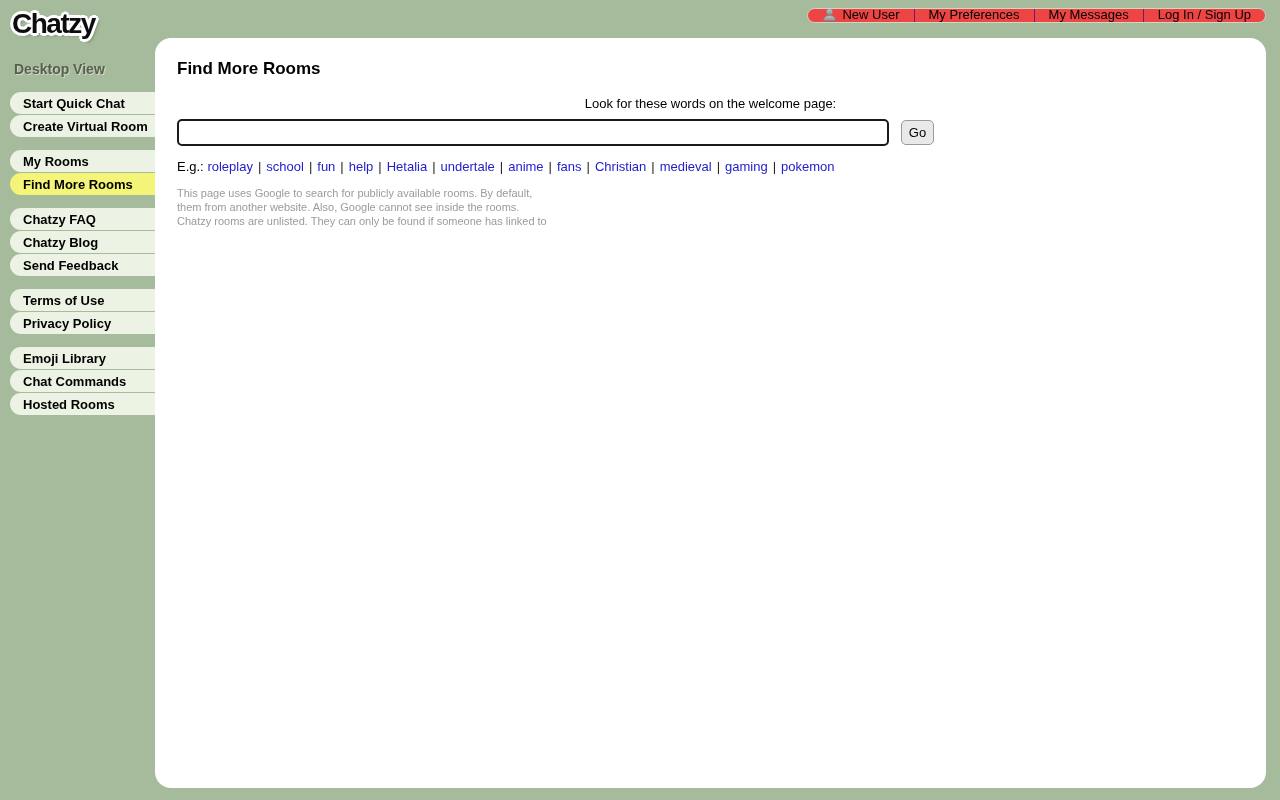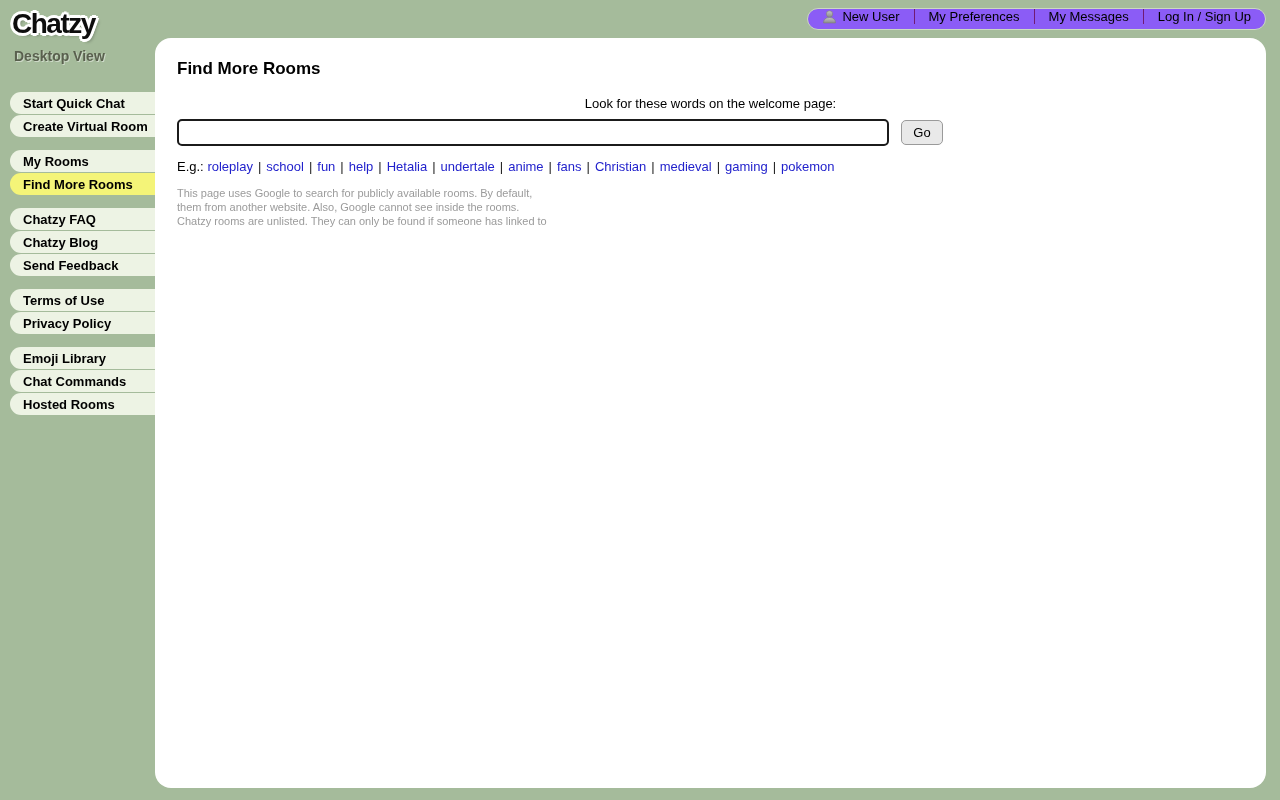--- a/index.html
+++ b/index.html
@@ -15,30 +15,30 @@
   .logo {
     position:absolute; left:12px; top:8px;
     font-size:28px; font-weight:bold; letter-spacing:-1.5px; color:#0d0d0d;
     text-shadow:
       -2px -2px 0 #fff, 2px -2px 0 #fff, -2px 2px 0 #fff, 2px 2px 0 #fff,
       -3px 0 0 #fff, 3px 0 0 #fff, 0 -3px 0 #fff, 0 3px 0 #fff,
       3px 3px 3px rgba(0,0,0,0.25);
     cursor:pointer;
   }
   .view-label {
-    position:absolute; left:14px; top:48px;
+    position:absolute; left:14px; top:61px;
     font-size:14px; font-weight:bold; color:#59604e;
     text-shadow:1px 1px 0 rgba(255,255,255,0.45);
   }
 
   
   .topnav {
-    position:absolute; top:8px; right:14px; height:22px;
-    display:flex; align-items:flex-start;
-    background:#8b5cf6;
+    position:absolute; top:8px; right:14px; height:15px;
+    display:flex; align-items:flex-end;
+    background:#ef4444;
     border:1px solid #ccd8c2;
     border-radius:11px;
     overflow:hidden;
   }
   .topnav-item {
     display:flex; align-items:center; gap:5px;
     padding:0 14px; font-size:13px; color:#000;
     border-left:1px solid #701a75; cursor:pointer; white-space:nowrap;
   }
   .topnav-item:first-child { border-left:none; }
@@ -76,21 +76,21 @@
   .search-label { font-size:13px; color:#000; margin-top:17px;text-align:center; }
   .search-row { display:flex; align-items:center; margin-top:8px; }
   .search-input {
     width:712px; height:27px;
     border:2px solid #1b1b1b; border-radius:5px;
     font-size:13px; padding:0 7px;
     font-family:"Liberation Sans", sans-serif;
     outline:none;
   }
   .go-button {
-    margin-left:12px; width:42px; height:25px;
+    margin-left:12px; width:33px; height:25px;
     background:#e9e9e9; border:1px solid #9a9a9a; border-radius:5px;
     font-size:13px; color:#000; cursor:pointer;
     font-family:"Liberation Sans", sans-serif;
   }
   .examples { margin-top:13px; font-size:13px; color:#000; }
   .example-link { color:#2222cc; cursor:pointer; }
   .example-sep { color:#222; margin:0 5px; }
   .note { margin-top:12px; font-size:11px; color:#9b9b9b; line-height:14px; }
 </style>
 </head>

